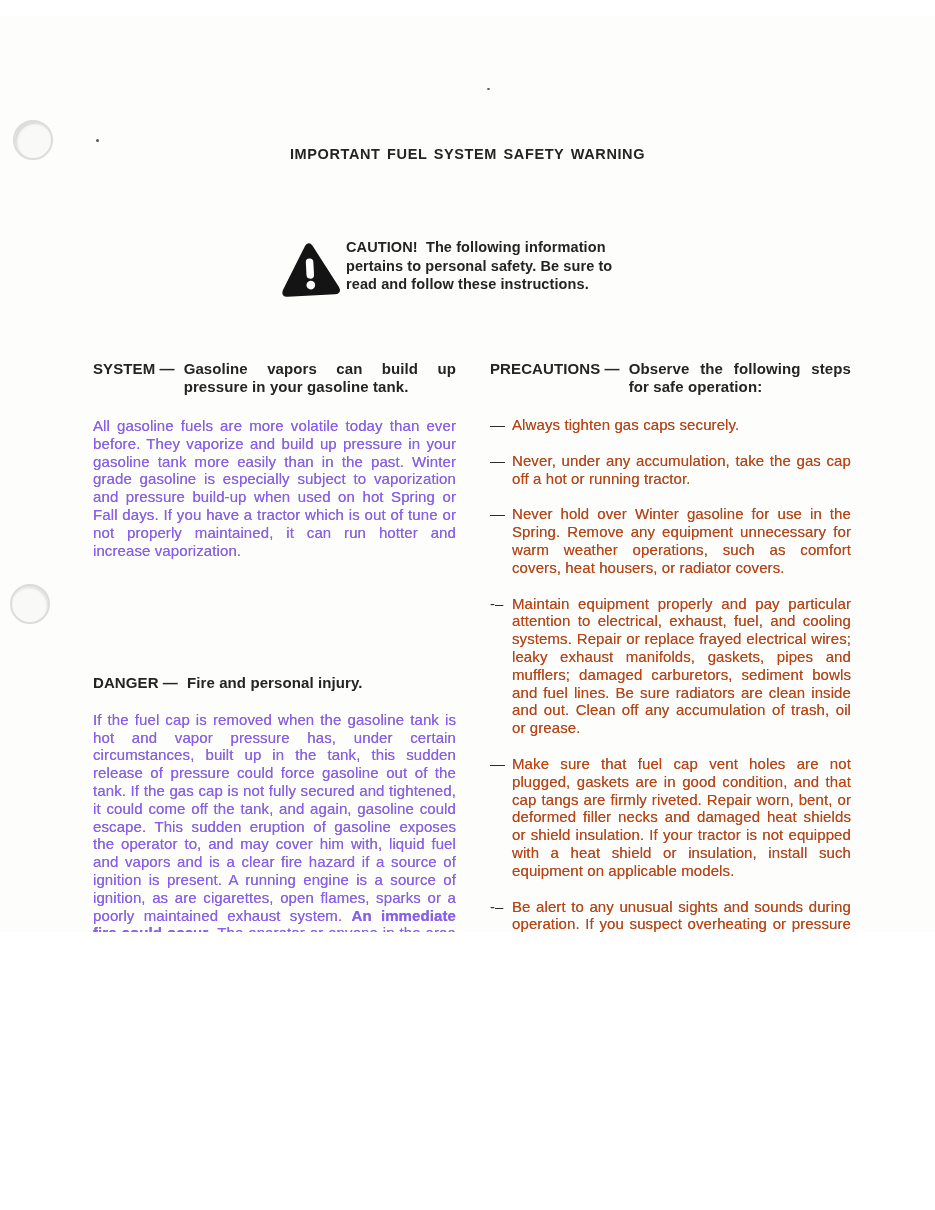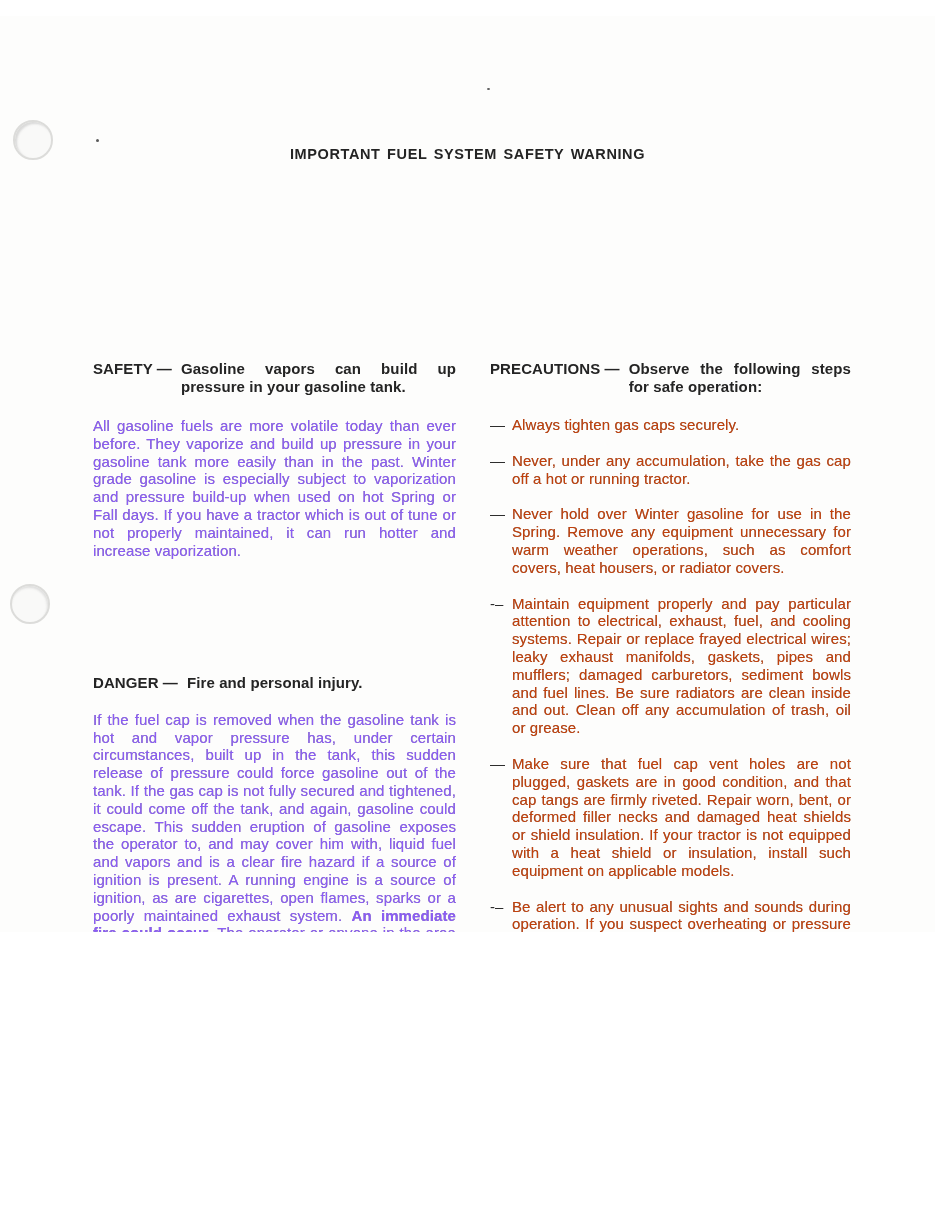--- a/index.html
+++ b/index.html
@@ -132,24 +132,38 @@
   <div class="punch punch3"></div>
 
   <div class="speck sp1"></div>
   <div class="speck sp2"></div>
   <div class="speck sp3"></div>
   <div class="speck sp4"></div>
   <div class="speck sp5"></div>
 
   <div class="title">IMPORTANT FUEL SYSTEM SAFETY WARNING</div>
 
+  <div class="caution">
+    <div class="caution-icon">
+      <svg viewBox="0 0 100 92" width="58" height="56">
+        <path d="M46 6 Q50 0 54 6 L96 80 Q99 87 91 87 L9 87 Q1 87 4 80 Z" fill="#141414" stroke="#141414" stroke-width="6" stroke-linejoin="round"></path>
+        <rect x="43.5" y="26" width="13" height="35" rx="6.5" fill="#ffffff"></rect>
+        <circle cx="50" cy="72" r="7.5" fill="#ffffff"></circle>
+      </svg>
+    </div>
+    <div class="caution-lines">
+      <span>CAUTION!&nbsp; The following information</span>
+      <span>pertains to personal safety. Be sure to</span>
+      <span>read and follow these instructions.</span>
+    </div>
+  </div>
 
   <div class="col col-left">
     <div class="heading">
-      <span class="label">SAFETY —</span>
+      <span class="label">SYSTEM —</span>
       <span class="rest">Gasoline vapors can build up pressure in your gasoline tank.</span>
     </div>
     <div class="body-text problem-body">All gasoline fuels are more volatile today than ever before. They vaporize and build up pressure in your gasoline tank more easily than in the past. Winter grade gasoline is especially subject to vaporization and pressure build-up when used on hot Spring or Fall days. If you have a tractor which is out of tune or not properly maintained, it can run hotter and increase vaporization.</div>
 
     <div class="heading danger-heading">
       <span class="label">DANGER —</span>
       <span class="rest">Fire and personal injury.</span>
     </div>
     <div class="body-text danger-body">
       <span>If the fuel cap is removed when the gasoline tank is hot and vapor pressure has, under certain circumstances, built up in the tank, this sudden release of pressure could force gasoline out of the tank. If the gas cap is not fully secured and tightened, it could come off the tank, and again, gasoline could escape. This sudden eruption of gasoline exposes the operator to, and may cover him with, liquid fuel and vapors and is a clear fire hazard if a source of ignition is present. A running engine is a source of ignition, as are cigarettes, open flames, sparks or a poorly maintained exhaust system. </span><span class="b">An immediate fire could occur</span><span>. The operator or anyone in the area could be burned and suffer serious injury or even death.</span>

